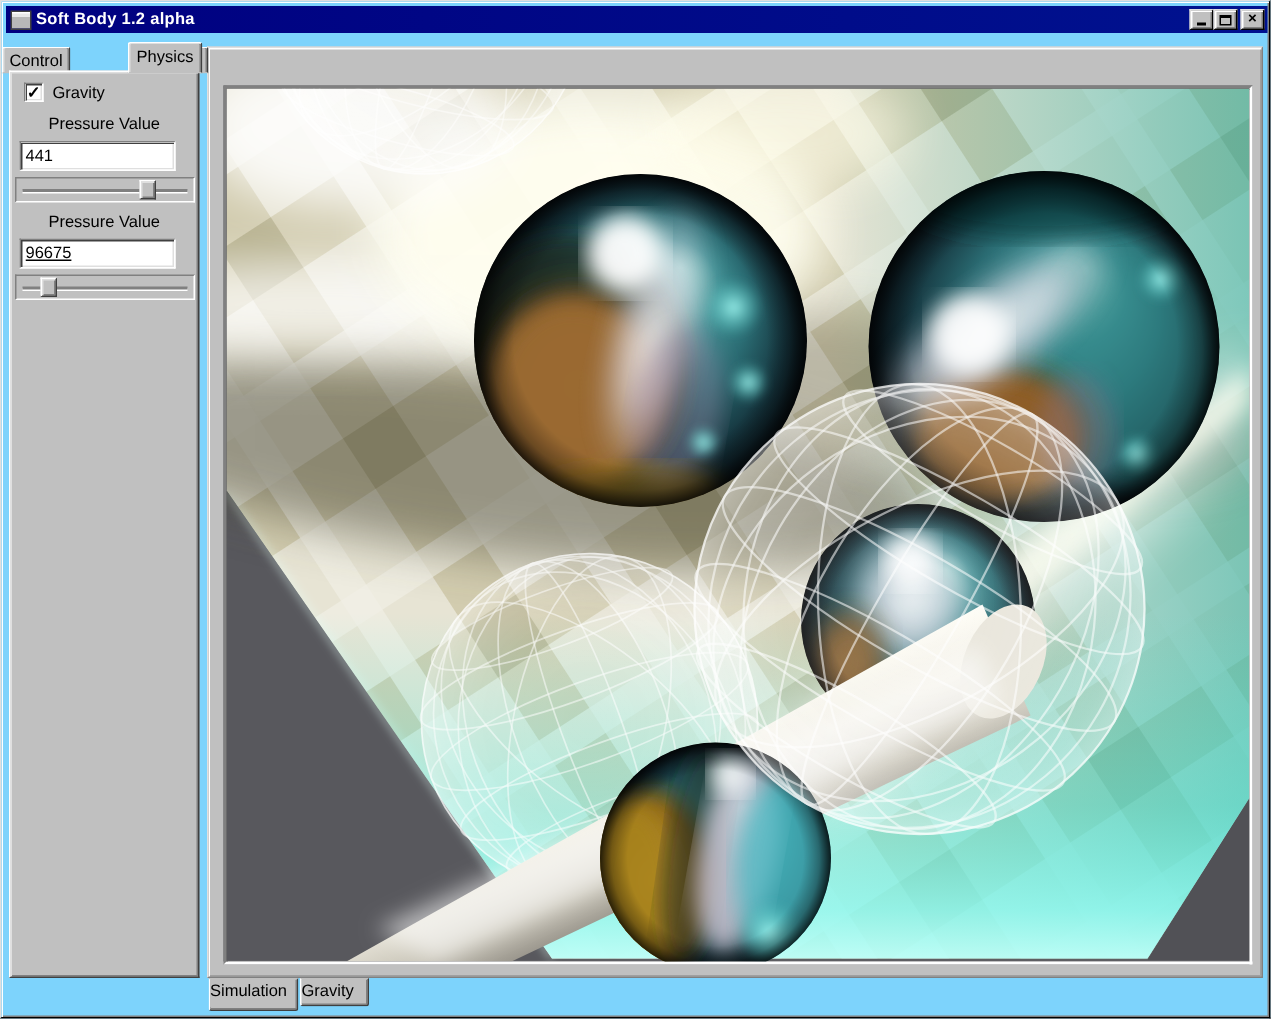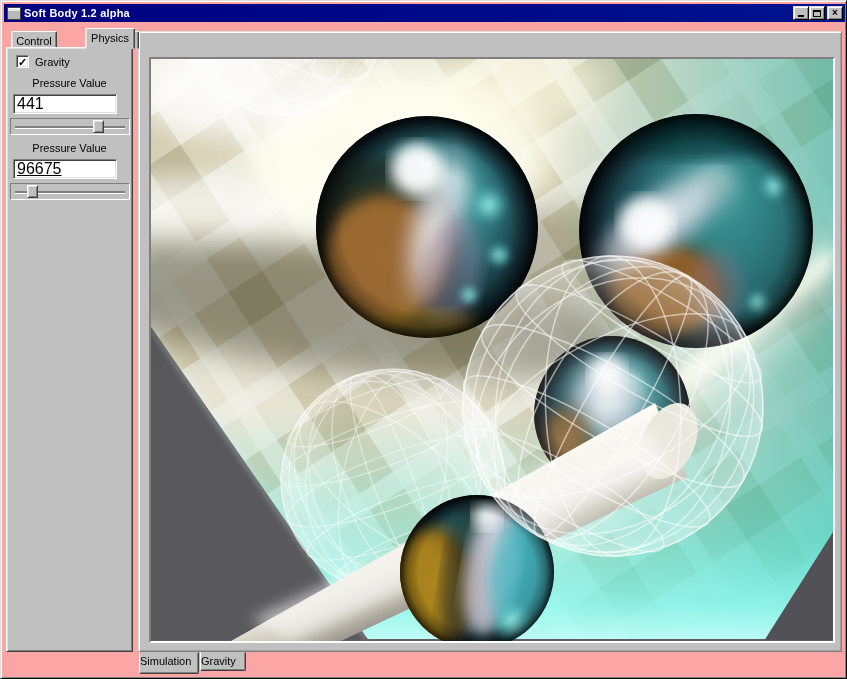--- a/index.html
+++ b/index.html
@@ -5,21 +5,21 @@
   * { box-sizing: border-box; margin: 0; padding: 0; }
   html,body { width:847px; height:679px; }
   body {
     font-family: "Liberation Sans", sans-serif;
     font-size: 11px;
     background: #c0c0c0;
     overflow: hidden;
   }
   .window {
     position: relative; width: 847px; height: 679px;
-    background: #fca5a5;
+    background: #7dd3fc;
     border: 1px solid; border-color: #dfdfdf #000 #000 #dfdfdf;
     box-shadow: inset 1px 1px 0 #fff, inset -1px -1px 0 #808080;
   }
   
   .titlebar {
     position: absolute; left: 3px; top: 3px; width: 841px; height: 18px;
     background: linear-gradient(90deg, #000080, #00128f);
     display: flex; align-items: center; padding: 0 2px;
   }
   .app-icon {
@@ -57,21 +57,21 @@
   .chk-row { position: absolute; left: 9px; top: 7px; display: flex; align-items: center; gap: 6px; }
   .chk-box {
     width: 13px; height: 13px; background: #fff; text-align: center;
     border: 1px solid; border-color: #808080 #fff #fff #808080;
     box-shadow: inset 1px 1px 0 #404040, inset -1px -1px 0 #dfdfdf;
     font-size: 11px; font-weight: bold; line-height: 12px; color: #000;
   }
   .ctl-label { position: absolute; width: 100%; text-align: center; color: #000; }
   .ctl-input {
     position: absolute; left: 6px; width: 104px; height: 20px;
-    background: #fff; font-family: "Liberation Sans", sans-serif; font-size: 16px;
+    background: #fff; font-family: "Liberation Sans", sans-serif; font-size: 11px;
     padding: 0 12px 0 3px; outline: none;
     border: 1px solid; border-color: #808080 #fff #fff #808080;
     box-shadow: inset 1px 1px 0 #404040, inset -1px -1px 0 #dfdfdf;
   }
   .slider {
     position: absolute; left: 3px; width: 120px; height: 17px; background: #c0c0c0;
     border: 1px solid; border-color: #808080 #fff #fff #808080;
   }
   .slider .channel {
     position: absolute; left: 4px; right: 4px; top: 7px; height: 2px;
@@ -119,21 +119,21 @@
       <div class="tb-btn">
           <div class="glyph-min"></div>
         </div>
       <div class="tb-btn">
           <div class="glyph-max"></div>
         </div>
       <div class="tb-btn close">×</div>
     </div>
   </div>
 
-  <div class="tab inactive" style="left:10px; width:46px;">Control</div>
+  <div class="tab inactive" style="left:0; width:46px;">Control</div>
   <div class="tab active" style="left:52px; width:50px;margin-left:32px;">Physics</div>
   <div class="tab inactive" style="left:102px; width:36px;">View</div>
 
   <div class="left-page">
     <div class="chk-row">
       <div class="chk-box">✓</div>
       <span>Gravity</span>
     </div>
 
     <div class="ctl-label" style="top:29px;">Pressure Value</div>

